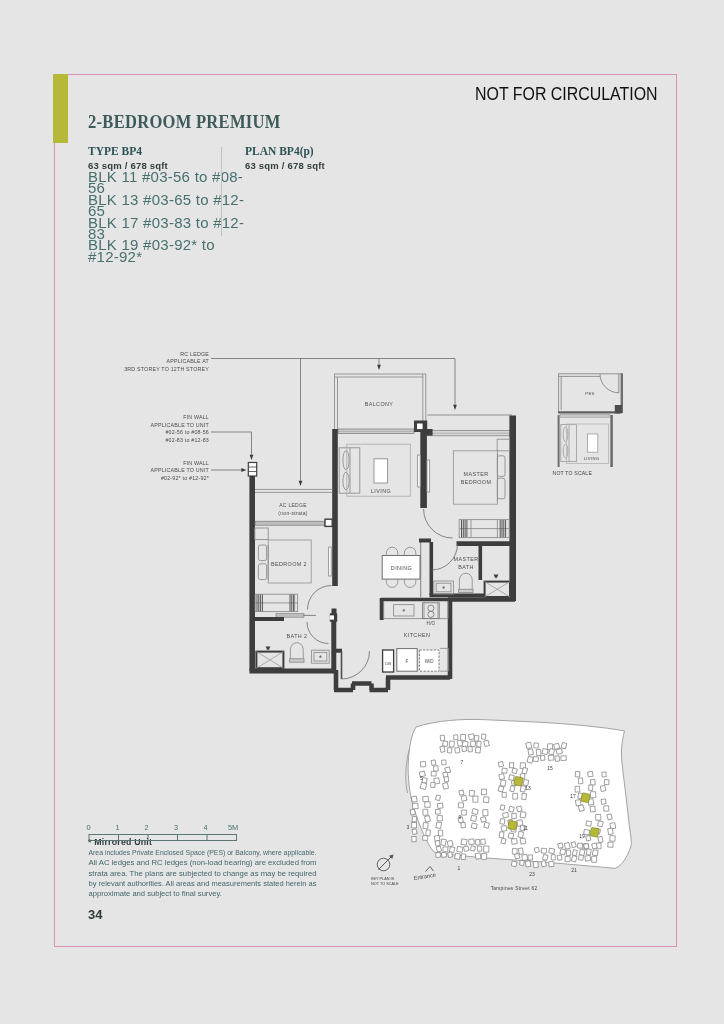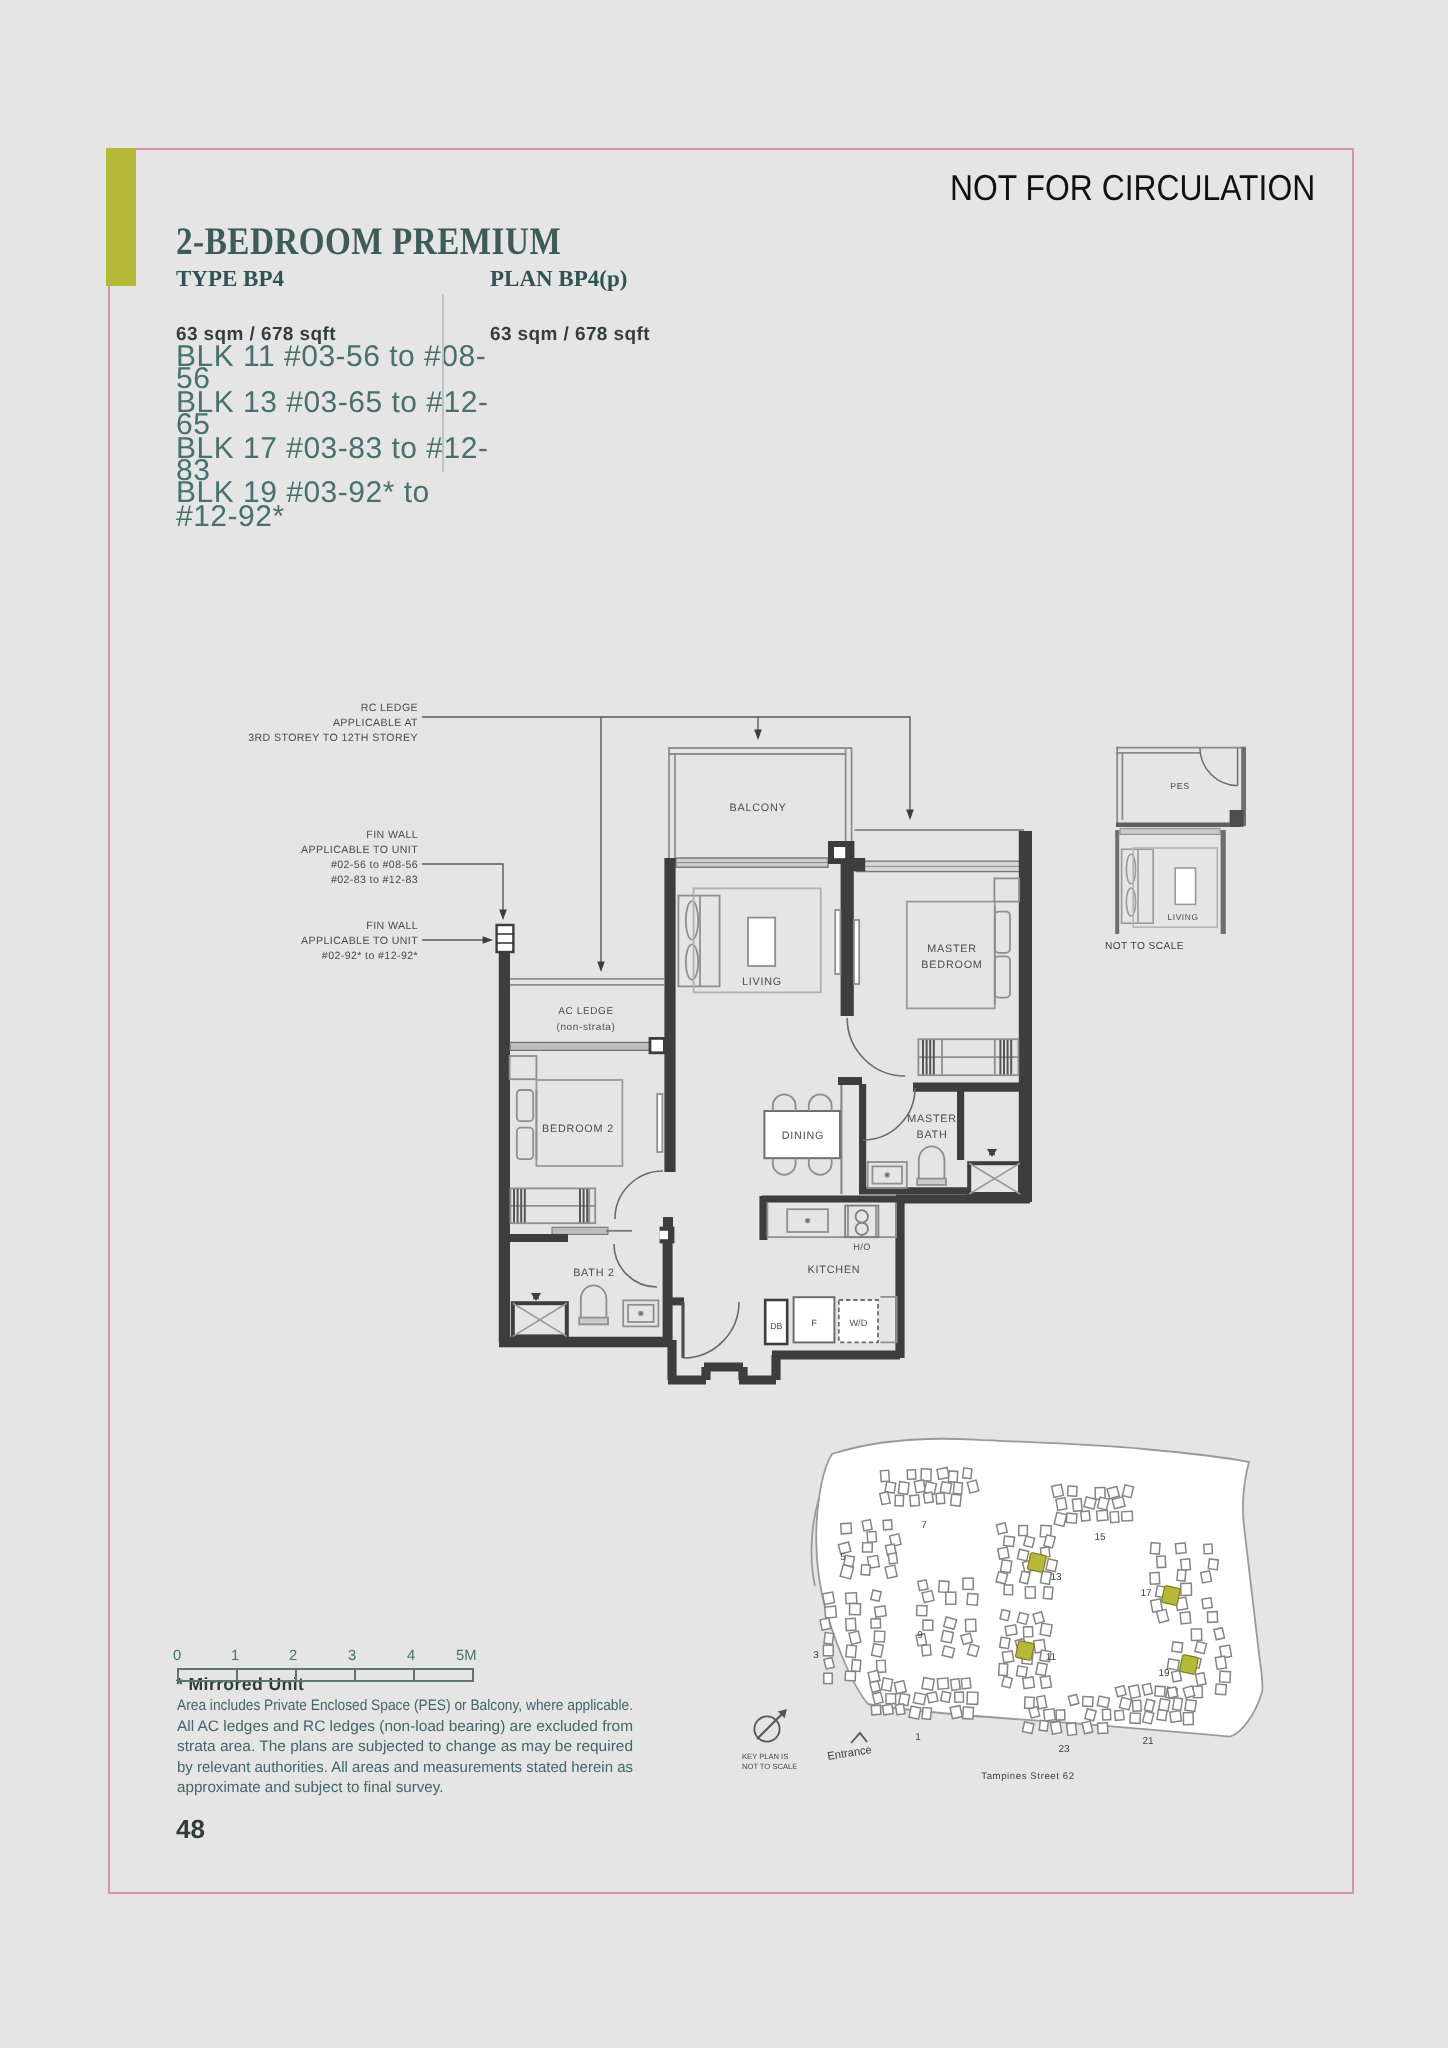--- a/index.html
+++ b/index.html
@@ -5,24 +5,24 @@
 .page{position:relative;width:724px;height:1024px;background:#e5e5e5;overflow:hidden;
   font-family:"Liberation Sans",sans-serif;}
 .frame{position:absolute;left:54px;top:74px;width:621px;height:871px;
   border:1px solid #d892b6;}
 .bar{position:absolute;left:53px;top:74px;width:15px;height:69px;background:#b6b937;}
 .nfc{position:absolute;left:475px;top:84px;font-size:18px;color:#111;
   letter-spacing:0px;white-space:nowrap;transform:scaleX(0.885);transform-origin:0 0;}
 .title{position:absolute;left:88px;top:111px;font-family:"Liberation Serif",serif;
   font-size:19.5px;font-weight:bold;color:#3c5b59;letter-spacing:0.3px;white-space:nowrap;
   transform:scaleX(0.85);transform-origin:0 0;}
-.tcol{position:absolute;top:134px;width:160px;}
+.tcol{position:absolute;top:145px;width:160px;}
 .tcol .th{font-family:"Liberation Serif",serif;font-size:11.5px;font-weight:bold;
   color:#2e5355;letter-spacing:0px;}
-.tcol .sq{font-size:9.5px;font-weight:bold;color:#323f3e;margin-top:16px;letter-spacing:0.2px;}
+.tcol .sq{font-size:9.5px;font-weight:bold;color:#323f3e;margin-top:3px;letter-spacing:0.2px;}
 .tcol .blk{font-size:15px;color:#47706f;line-height:11.4px;letter-spacing:0.25px;}
 .vdiv{position:absolute;left:221px;top:147px;width:1px;height:89px;background:#b9c4c4;}
 .mu{position:absolute;left:88px;top:837px;font-size:8.8px;font-weight:bold;color:#2e3c3c;letter-spacing:0.2px;}
 .pn{position:absolute;left:88px;top:907px;font-size:13px;font-weight:bold;color:#2e3c3c;}
 svg{position:absolute;left:0;top:0;}
 svg text{font-family:"Liberation Sans",sans-serif;}
 </style></head>
 <body>
 <div class="page">
 
@@ -42,21 +42,21 @@
 
 <div class="vdiv"></div>
 
 <div class="tcol" style="left:245px;">
   <div class="th">PLAN BP4(p)</div>
   <div class="sq">63 sqm / 678 sqft</div>
 </div>
 
 <div class="mu">* Mirrored Unit</div>
 
-<div class="pn">48</div>
+<div class="pn">34</div>
 <svg width="724" height="1024" viewBox="0 0 724 1024">
 
 <g fill="#4a4a4a" font-size="5.3" text-anchor="end" letter-spacing="0.2">
 <text x="209" y="355.5">RC LEDGE</text>
 <text x="209" y="363">APPLICABLE AT</text>
 <text x="209" y="370.5">3RD STOREY TO 12TH STOREY</text>
 </g>
 
 <g stroke="#5a5a5a" stroke-width="0.7" fill="none">
 <path d="M211,358.5 H455 V406"></path>

